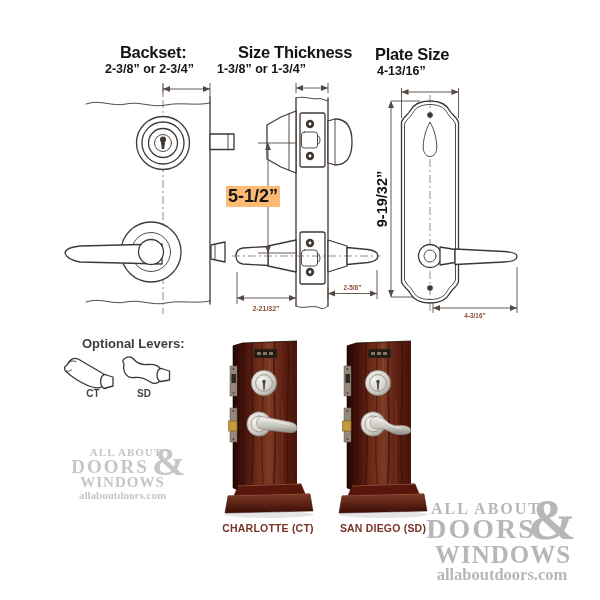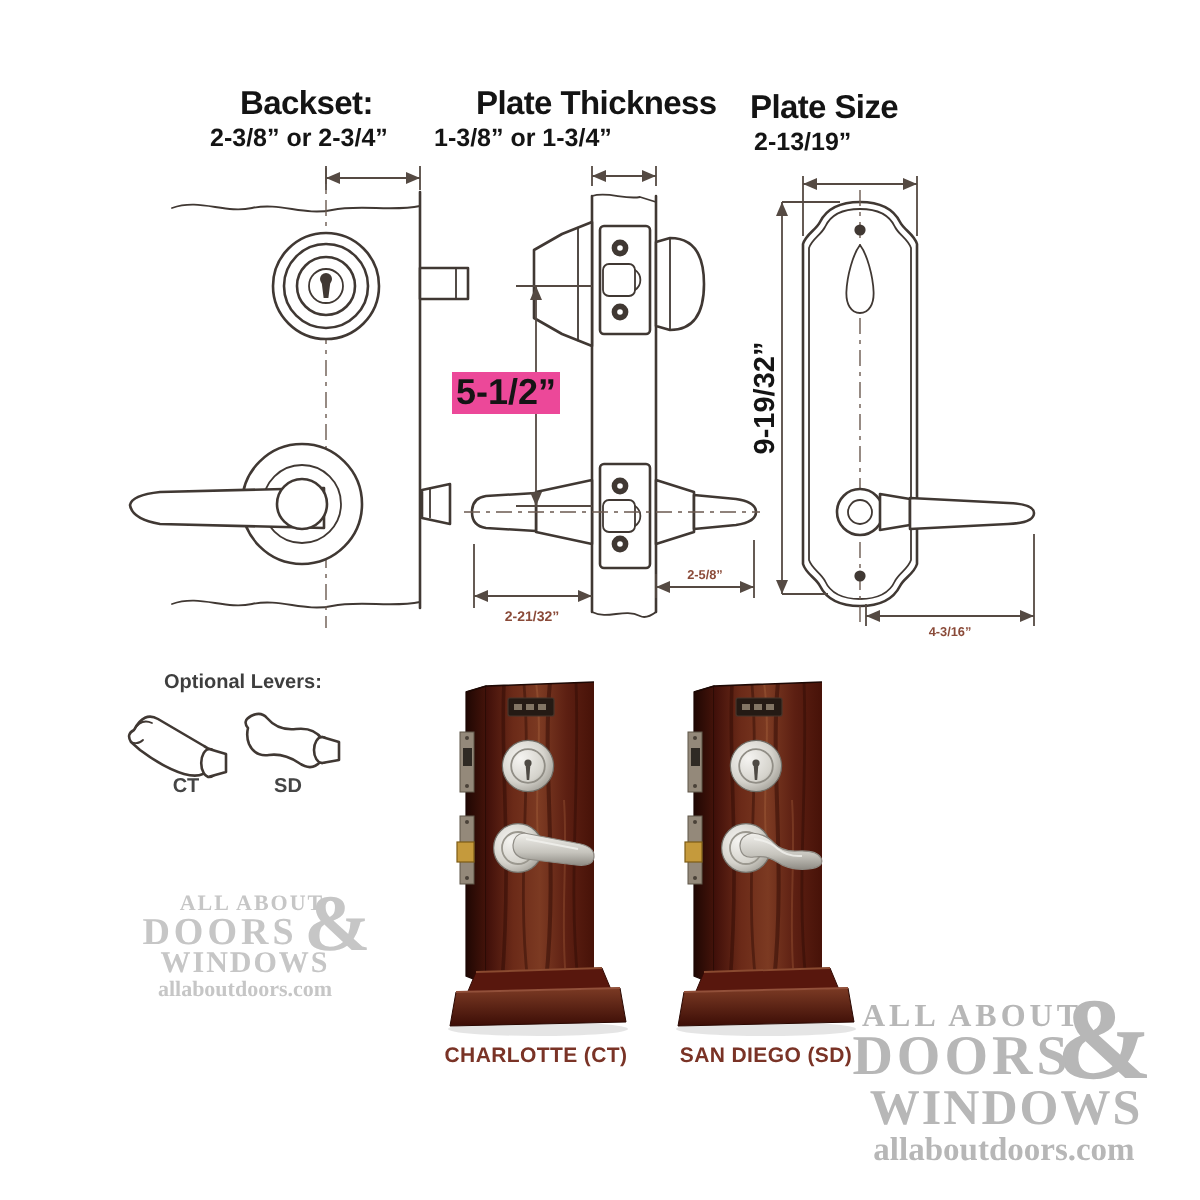--- a/index.html
+++ b/index.html
@@ -3,22 +3,22 @@
 <meta charset="utf-8">
 <style>
 *{margin:0;padding:0;box-sizing:border-box}
 body{background:#fff}
 #stage{position:relative;width:600px;height:600px;background:#fff;overflow:hidden;
   font-family:"Liberation Sans",sans-serif}
 #draw{position:absolute;left:0;top:0}
 .t{position:absolute;color:#141414}
 .head{font-weight:700;font-size:16.5px;text-align:left;letter-spacing:-0.3px}
 .sub{font-weight:700;font-size:12.5px;text-align:left}
-.big{font-weight:700;font-size:18px;background:#ec4899;padding:0 2px}
-.olt{font-weight:700;font-size:10px;color:#3e3e3e}
+.big{font-weight:700;font-size:18px;background:#fdba74;padding:0 2px}
+.olt{font-weight:700;font-size:13px;color:#3e3e3e}
 .lc{font-weight:700;font-size:10px;color:#454545;text-align:center}
 .plabel{font-weight:700;font-size:10.5px;color:#7a3326;text-align:center;letter-spacing:.2px}
 .logo{font-family:"Liberation Serif",serif;font-weight:700;text-align:center;line-height:1;
   white-space:nowrap;color:#c6c6c6}
 .logo.dk{color:#b7b7b7}
 svg text{font-family:"Liberation Sans",sans-serif}
 .dimtxt{font-weight:700;fill:#8a4a38}
 .ln{fill:none;stroke:#403833;stroke-width:1.3;stroke-linejoin:round;stroke-linecap:round}
 .lnthin{stroke-width:.9}
 .wf{fill:#fff}
@@ -247,25 +247,25 @@
   <use href="#board" transform="translate(114,0)"></use>
   <path d="M262,416.5 L288,421.5 Q297.5,423 297,428.5 Q296.5,433.5 288,432.5 L263,429.5 Q256.5,428.5 256.5,422.5 Q257,417 262,416.5 Z" fill="url(#levg)" stroke="#8e8b84" stroke-width=".6"></path>
   <path d="M263,419.5 L289,424.5" stroke="#f3f2ef" stroke-width="1" fill="none" opacity=".8"></path>
   <path d="M376,416.5 Q383,417 387,421.5 Q391,426 399,425.5 Q408.5,425 410.5,429 Q412.5,433.5 404.5,434.5 Q395,435.5 388.5,431 Q383,427.5 377,428.5 Q370.5,429.5 370,423 Q369.8,418 376,416.5 Z" fill="url(#levg)" stroke="#8e8b84" stroke-width=".6"></path>
   <path d="M377,419.5 Q385,420.5 389,424.5 Q394,428.5 401,428" stroke="#f3f2ef" stroke-width="1" fill="none" opacity=".8"></path>
 </svg>
 
 <div class="t head" style="left:120px;top:43px;width:120px">Backset:</div>
 <div class="t sub" style="left:105px;top:62px;width:150px">2-3/8” or 2-3/4”</div>
 
-<div class="t head" style="left:238px;top:43px;width:150px">Plate Thickness</div>
+<div class="t head" style="left:238px;top:43px;width:150px">Size Thickness</div>
 <div class="t sub" style="left:217px;top:62px;width:150px">1-3/8” or 1-3/4”</div>
 
 <div class="t head" style="left:375px;top:45px;width:116px">Plate Size</div>
-<div class="t sub" style="left:377px;top:64px;width:116px">2-13/19”</div>
+<div class="t sub" style="left:377px;top:64px;width:116px">4-13/16”</div>
 
 <div class="t big" style="left:226px;top:186px">5-1/2”</div>
 
 <div class="t olt" style="left:82px;top:336px">Optional Levers:</div>
 <div class="t lc" style="left:78px;top:388px;width:30px">CT</div>
 <div class="t lc" style="left:129px;top:388px;width:30px">SD</div>
 
 <div class="t plabel" style="left:323px;top:522px;width:120px">SAN DIEGO (SD)</div>
 <div class="t plabel" style="left:208px;top:522px;width:120px">CHARLOTTE (CT)</div>
 

